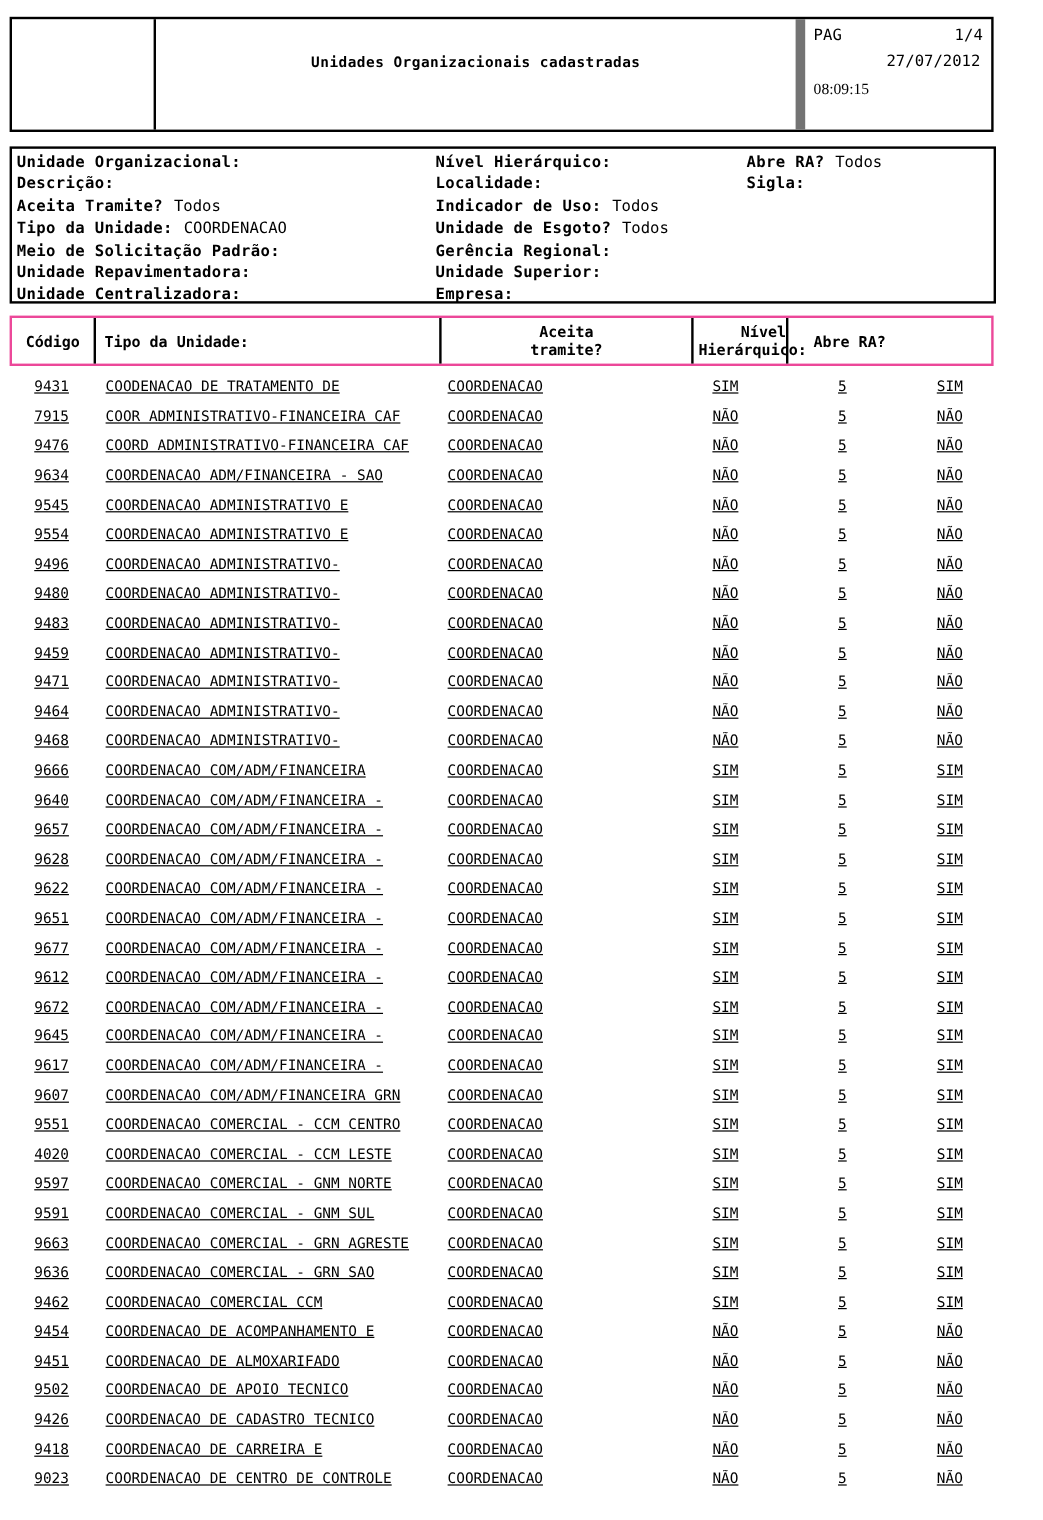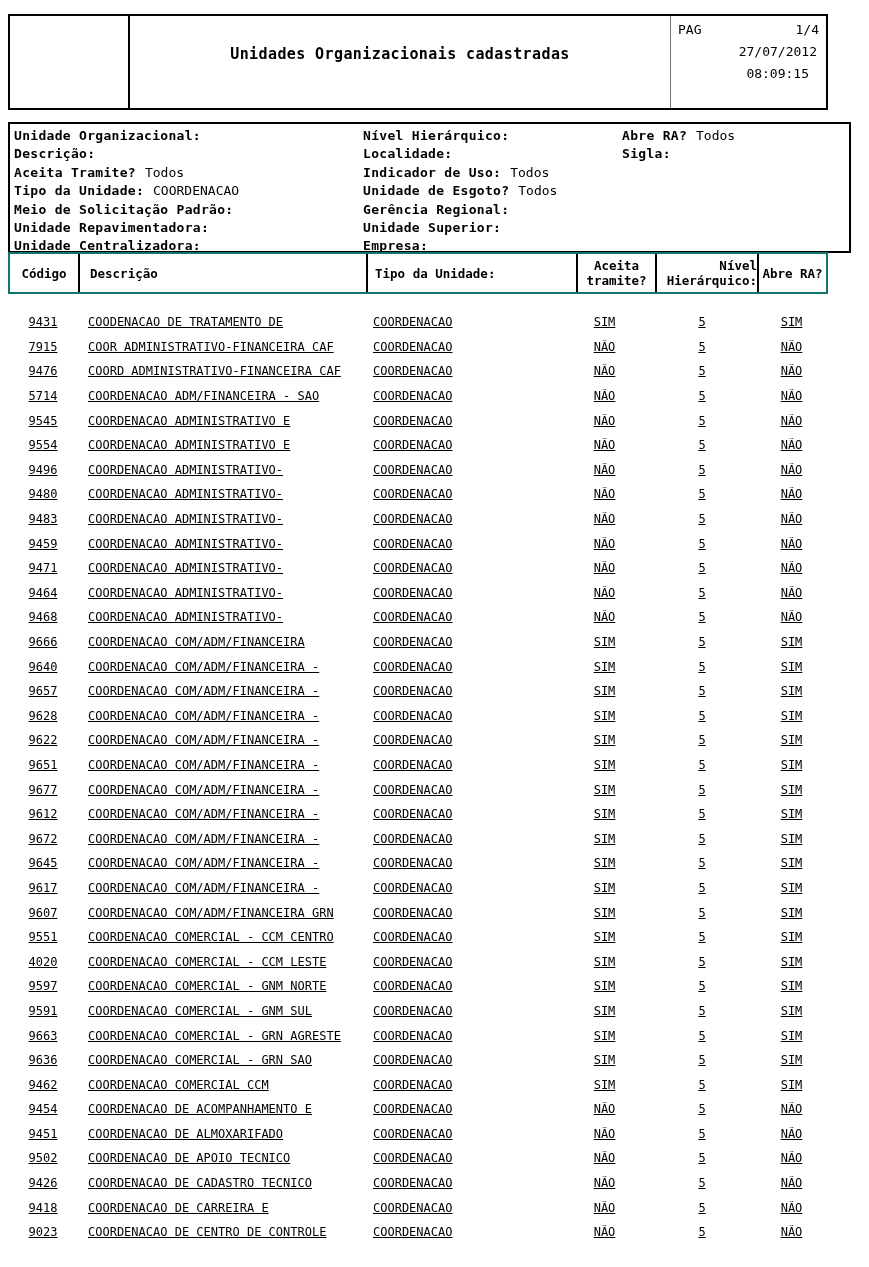--- a/index.html
+++ b/index.html
@@ -8,44 +8,44 @@
     font-family:"DejaVu Sans Mono", monospace; color:#000;
   }
 
   
   .header-box {
     position:absolute; left:8px; top:14px; width:816px; height:92px;
     border:2px solid #000; display:flex;
   }
   .logo-cell { width:118px; border-right:2px solid #000; }
   .title-cell { flex:1; display:flex; justify-content:center; align-items:flex-start; }
-  .report-title { font-weight:bold; font-size:15px; letter-spacing:.4px; padding-top:29px; }
-  .info-cell { width:141px; border-left:1px solid #737373; padding:6px 7px 16px 7px; font-size:13px; }
+  .report-title { font-weight:bold; font-size:12px; letter-spacing:.4px; padding-top:29px; }
+  .info-cell { width:141px; border-left:8px solid #737373; padding:6px 7px 16px 7px; font-size:13px; }
   .pag-line { display:flex; justify-content:space-between; }
   .date-line { text-align:right; margin-top:7px; padding-right:2px; }
-  .time-line { text-align:right; margin-top:7px; padding-right:10px; }
+  .time-line { text-align:left; margin-top:7px; padding-right:10px;font-family:Liberation Serif, serif; }
 
   
   .filter-box {
     position:absolute; left:8px; top:122px; width:818px; height:127px;
-    border:2px solid #000; font-size:13px;padding-left:21px;
+    border:2px solid #000; font-size:13px;
   }
   .f-col { position:absolute; top:3px; }
   .f-col1 { left:4px; }
   .f-col2 { left:353px; }
   .f-col3 { left:612px; }
   .f-line { height:18.4px; line-height:18.4px; white-space:nowrap; }
   .f-label { font-weight:bold; letter-spacing:.3px; }
   .f-value:not(:empty) { margin-left:9px; }
 
   
   .grid-cols { display:grid; grid-template-columns:70px 288px 210px 79px 102px auto; }
   .thead-box {
-    position:absolute; left:8px; top:252px; width:816px; height:38px;
-    border:2px solid #0f766e; font-size:12.5px; font-weight:bold;
+    position:absolute; left:8px; top:263px; width:816px; height:38px;
+    border:2px solid #ec4899; font-size:12.5px; font-weight:bold;
   }
   .thead-box .th { border-right:2px solid #000; display:flex; flex-direction:column; justify-content:center; }
   .thead-box .th:last-child { border-right:none; }
   .th-center { align-items:center; text-align:center; }
   .th-left10 { padding-left:10px; }
   .th-left7 { padding-left:7px; }
   .th-left4 { padding-left:4px;text-align:right; }
   .th-line { line-height:15px; }
 
   .tbody {
@@ -102,23 +102,20 @@
     <div class="f-col f-col3">
       <div class="f-line"><span class="f-label">Abre RA?</span><span class="f-value">Todos</span></div>
       <div class="f-line"><span class="f-label">Sigla:</span><span class="f-value"></span></div>
     </div>
   </div>
 
   <div class="thead-box grid-cols">
     <div class="th th-center">
         <span class="th-line">Código</span>
       </div>
-    <div class="th th-left10">
-        <span class="th-line">Descrição</span>
-      </div>
     <div class="th th-left7">
         <span class="th-line">Tipo da Unidade:</span>
       </div>
     <div class="th th-center">
       <span class="th-line">Aceita</span>
       <span class="th-line">tramite?</span>
     </div>
     <div class="th th-left4">
       <span class="th-line">Nível</span>
       <span class="th-line">Hierárquico:</span>
@@ -150,21 +147,21 @@
     <div class="trow grid-cols">
       <div class="td td-codigo">9476</div>
       <div class="td td-desc">COORD ADMINISTRATIVO-FINANCEIRA CAF</div>
       <div class="td td-tipo">COORDENACAO</div>
       <div class="td td-aceita">NÃO</div>
       <div class="td td-nivel">5</div>
       <div class="td td-abre">NÃO</div>
     </div>
 
     <div class="trow grid-cols">
-      <div class="td td-codigo">5714</div>
+      <div class="td td-codigo">9634</div>
       <div class="td td-desc">COORDENACAO ADM/FINANCEIRA - SAO</div>
       <div class="td td-tipo">COORDENACAO</div>
       <div class="td td-aceita">NÃO</div>
       <div class="td td-nivel">5</div>
       <div class="td td-abre">NÃO</div>
     </div>
 
     <div class="trow grid-cols">
       <div class="td td-codigo">9545</div>
       <div class="td td-desc">COORDENACAO ADMINISTRATIVO E</div>

